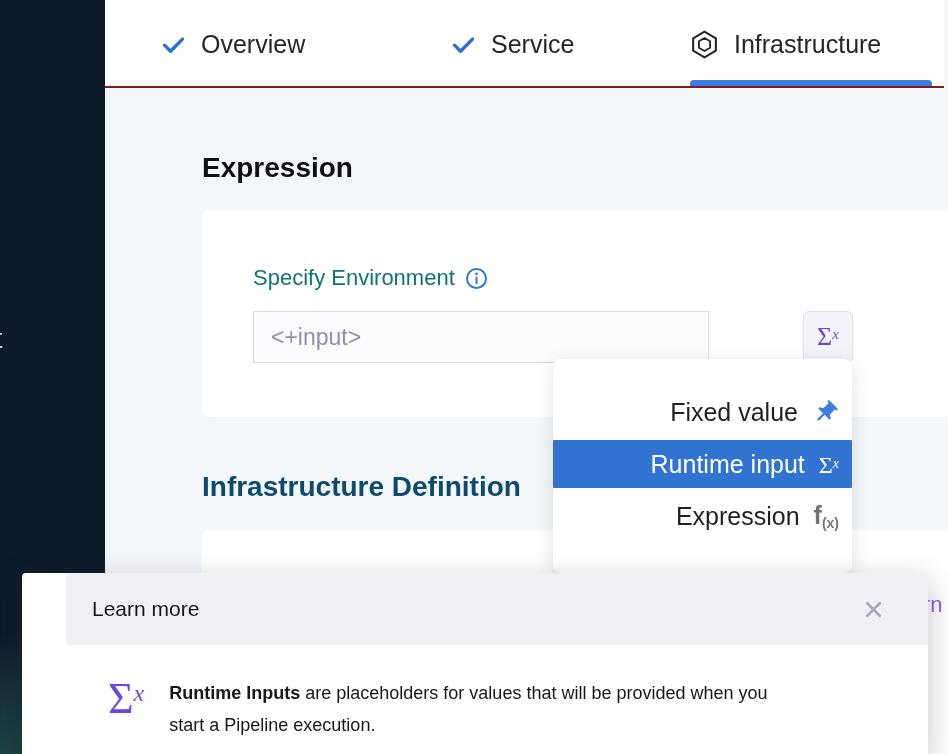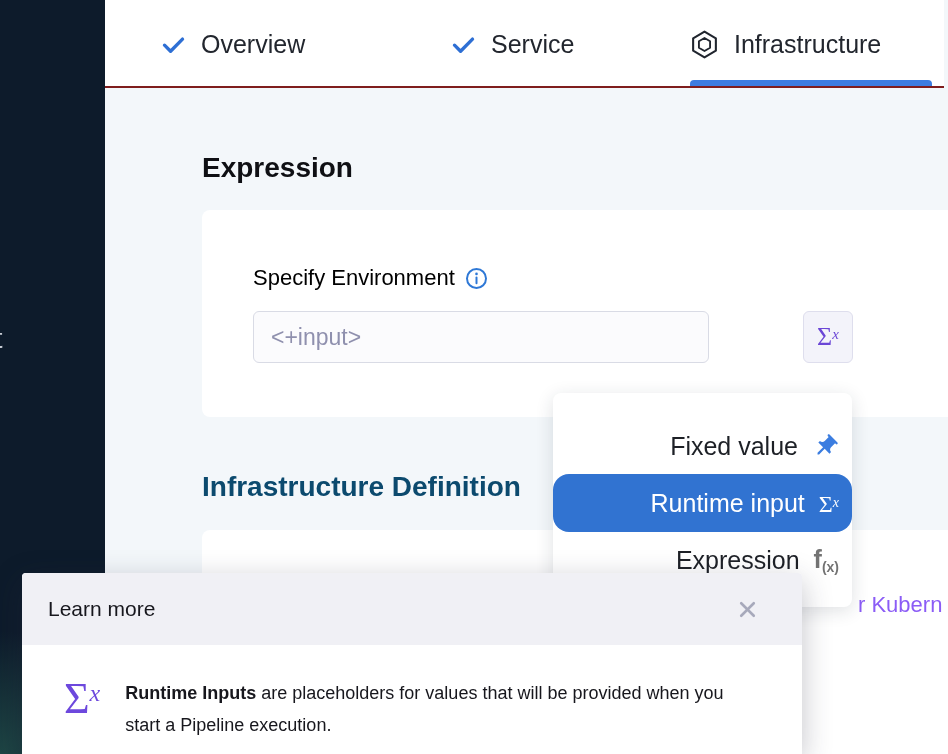--- a/index.html
+++ b/index.html
@@ -29,23 +29,23 @@
 
   
   .h-env   { position:absolute; left:97px; top:152px; font-size:28px; font-weight:bold; color:#0f1014; }
   .h-infra { position:absolute; left:97px; top:471px; font-size:28px; font-weight:bold; color:#0c4a6e;
     white-space:nowrap; z-index:2; }
 
   
   .env-card { position:absolute; left:97px; top:210px; right:-24px; height:207px; background:#fff;
     border-radius:8px; z-index:2; }
   .env-label { position:absolute; left:51px; top:55px; display:flex; align-items:center; gap:10px;
-    font-size:22px; color:#000000; }
+    font-size:22px; color:#0f766e; }
   .env-input { position:absolute; left:51px; top:101px; width:456px; height:52px;
-    background:#fbfbfd; border:1px solid #d9dbe5; border-radius:6px; padding:0 17px;
+    background:#fbfbfd; border:1px solid #d9dbe5; border-radius:0; padding:0 17px;
     font-size:23px; color:#8f90ae; font-family:inherit; outline:none; }
   .sigma-btn { position:absolute; left:601px; top:101px; width:50px; height:52px;
     background:#f3f3fa; border:1px solid #dedeed; border-radius:6px;
     display:flex; align-items:center; justify-content:center; cursor:pointer; }
 
   
   .sigma { font-family:Liberation Serif, serif; color:#6b46d6; line-height:1; white-space:nowrap; }
   .sigma .sg  { font-size:26px; }
   .sigma .sx  { font-size:15px; font-style:italic; vertical-align:6px; }
   .sigma.white { color:#fff; }
@@ -53,32 +53,32 @@
   .sigma.big .sx { font-size:24px; vertical-align:12px; }
   .sigma.menu .sg { font-size:24px; }
   .sigma.menu .sx { font-size:14px; vertical-align:5px; }
 
   
   .infra-card { position:absolute; left:97px; top:530px; right:-24px; height:280px; background:#fff;
     border-radius:8px; z-index:2; }
   .infra-clip { position:absolute; left:656px; top:62px; font-size:22px; color:#8b5cf6; white-space:nowrap; }
 
   
-  .dropdown { position:absolute; left:448px; top:393px; width:299px; height:214px; background:#fff;
+  .dropdown { position:absolute; left:448px; top:359px; width:299px; height:214px; background:#fff;
     border-radius:8px; box-shadow:0 4px 18px rgba(30,40,60,.14); z-index:5; padding-top:25px; }
   .dd-row { height:56px; display:flex; align-items:center; justify-content:flex-end;
     gap:14px; padding-right:13px; font-size:25px; color:#1d2026; cursor:pointer; }
-  .dd-row.selected { background:#3173d1; color:#fff; border-radius:16px; height:58px;text-align:right; }
+  .dd-row.selected { background:#3173d1; color:#fff; border-radius:1px; height:48px;text-align:right; }
   .fx { color:#737373; font-weight:bold; line-height:1; white-space:nowrap; }
   .fx .f   { font-size:25px; }
   .fx .sub { font-size:14px; vertical-align:-4px; }
 
   
-  .popup { position:absolute; left:22px; top:573px; width:780px; height:181px; background:#fff;
-    border-radius:4px 4px 0 0; box-shadow:0 8px 30px rgba(40,41,61,.28); z-index:10; }
+  .popup { position:absolute; left:22px; top:573px; width:906px; height:181px; background:#fff;
+    border-radius:4px 4px 0 0; box-shadow:0 8px 30px rgba(40,41,61,.28); z-index:10;padding-left:44px; }
   .popup-header { height:72px; background:#f0f0f5; display:flex; align-items:center;
     padding:0 40px 0 26px; border-radius:4px 4px 0 0; }
   .popup-title { font-size:21px; color:#17171d; }
   .popup-close { margin-left:auto; width:30px; height:30px; display:flex; align-items:center;
     justify-content:center; cursor:pointer; background:none; border:none; }
   .popup-body { display:flex; padding:32px 40px 0 42px; gap:25px; align-items:flex-start; }
   .popup-text { font-size:18px; line-height:32px; color:#17171d; width:625px; }
   .popup-text b { font-weight:bold; }
   .icon { display:inline-flex; flex:none; }
 </style>

